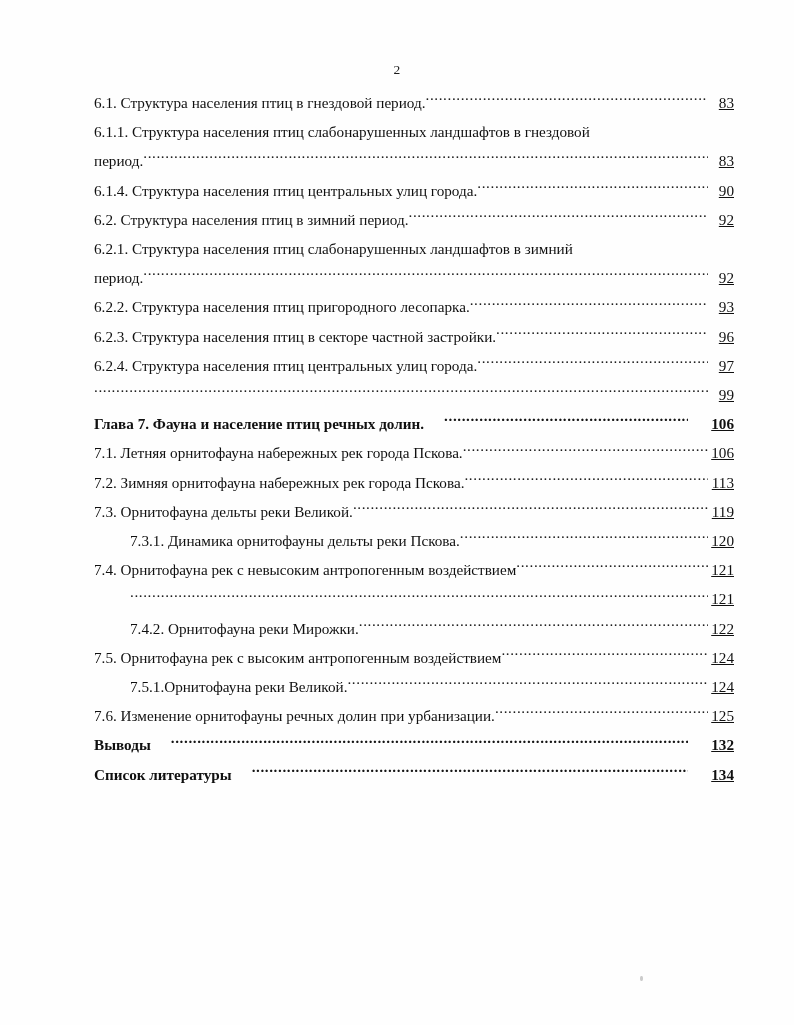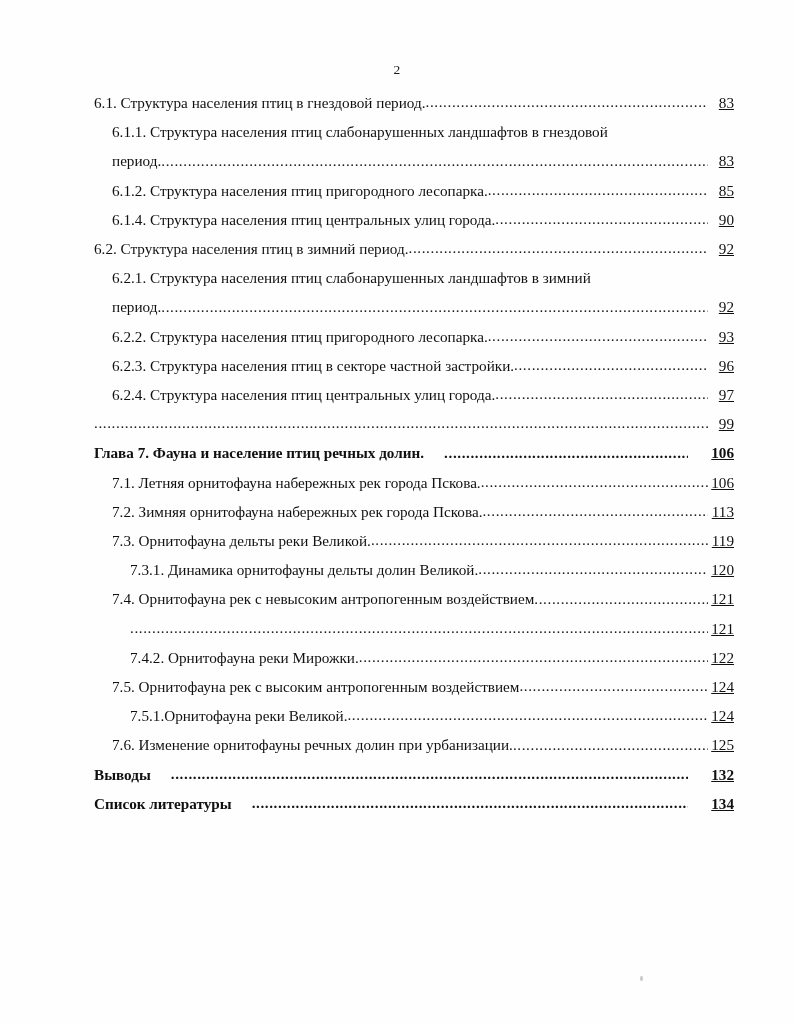--- a/index.html
+++ b/index.html
@@ -37,30 +37,30 @@
   
   .toc {
     position: absolute;
     top: 88px;
     left: 94px;
     width: 640px;
   }
 
   .toc-entry {
     display: flex;
-    align-items: flex-end;
+    align-items: center;
     font-size: 15.2px;
     line-height: 29.2px;
     color: #101010;
     white-space: nowrap;
   }
 
   
   .lvl-0 { margin-left: 0px; }
-  .lvl-1 { margin-left: 18px; }
+  .lvl-1 { }
   .lvl-2 { margin-left: 36px; }
 
   .bold { font-weight: 700; gap: 20px; }
 
   .entry-title {
     flex: 0 0 auto;
     overflow: hidden;
   }
 
   .leader {
@@ -117,25 +117,20 @@
       </div>
       <div class="toc-entry lvl-1 wrap">
         <span class="entry-title">6.1.1. Структура  населения птиц слабонарушенных ландшафтов в гнездовой</span>
       </div>
       <div class="toc-entry lvl-1">
         <span class="entry-title">период.</span>
         <span class="leader"></span>
         <span class="page-num">83</span>
       </div>
       <div class="toc-entry lvl-1">
-        <span class="entry-title">6.1.2. Структура населения птиц пригородного лесопарка. </span>
-        <span class="leader"></span>
-        <span class="page-num">85</span>
-      </div>
-      <div class="toc-entry lvl-1">
         <span class="entry-title">6.1.4. Структура населения птиц центральных улиц города.</span>
         <span class="leader"></span>
         <span class="page-num">90</span>
       </div>
       <div class="toc-entry lvl-0">
         <span class="entry-title">6.2. Структура населения птиц в зимний период. </span>
         <span class="leader"></span>
         <span class="page-num">92</span>
       </div>
       <div class="toc-entry lvl-1 wrap">
@@ -179,21 +174,21 @@
         <span class="entry-title">7.2. Зимняя орнитофауна набережных рек города Пскова.</span>
         <span class="leader"></span>
         <span class="page-num">113</span>
       </div>
       <div class="toc-entry lvl-1">
         <span class="entry-title">7.3. Орнитофауна дельты реки Великой.</span>
         <span class="leader"></span>
         <span class="page-num">119</span>
       </div>
       <div class="toc-entry lvl-2">
-        <span class="entry-title">7.3.1. Динамика орнитофауны дельты долин Великой. </span>
+        <span class="entry-title">7.3.1. Динамика орнитофауны дельты реки Пскова. </span>
         <span class="leader"></span>
         <span class="page-num">120</span>
       </div>
       <div class="toc-entry lvl-1">
         <span class="entry-title">7.4. Орнитофауна рек с невысоким антропогенным воздействием</span>
         <span class="leader"></span>
         <span class="page-num">121</span>
       </div>
       <div class="toc-entry lvl-2">
         <span class="leader"></span>

